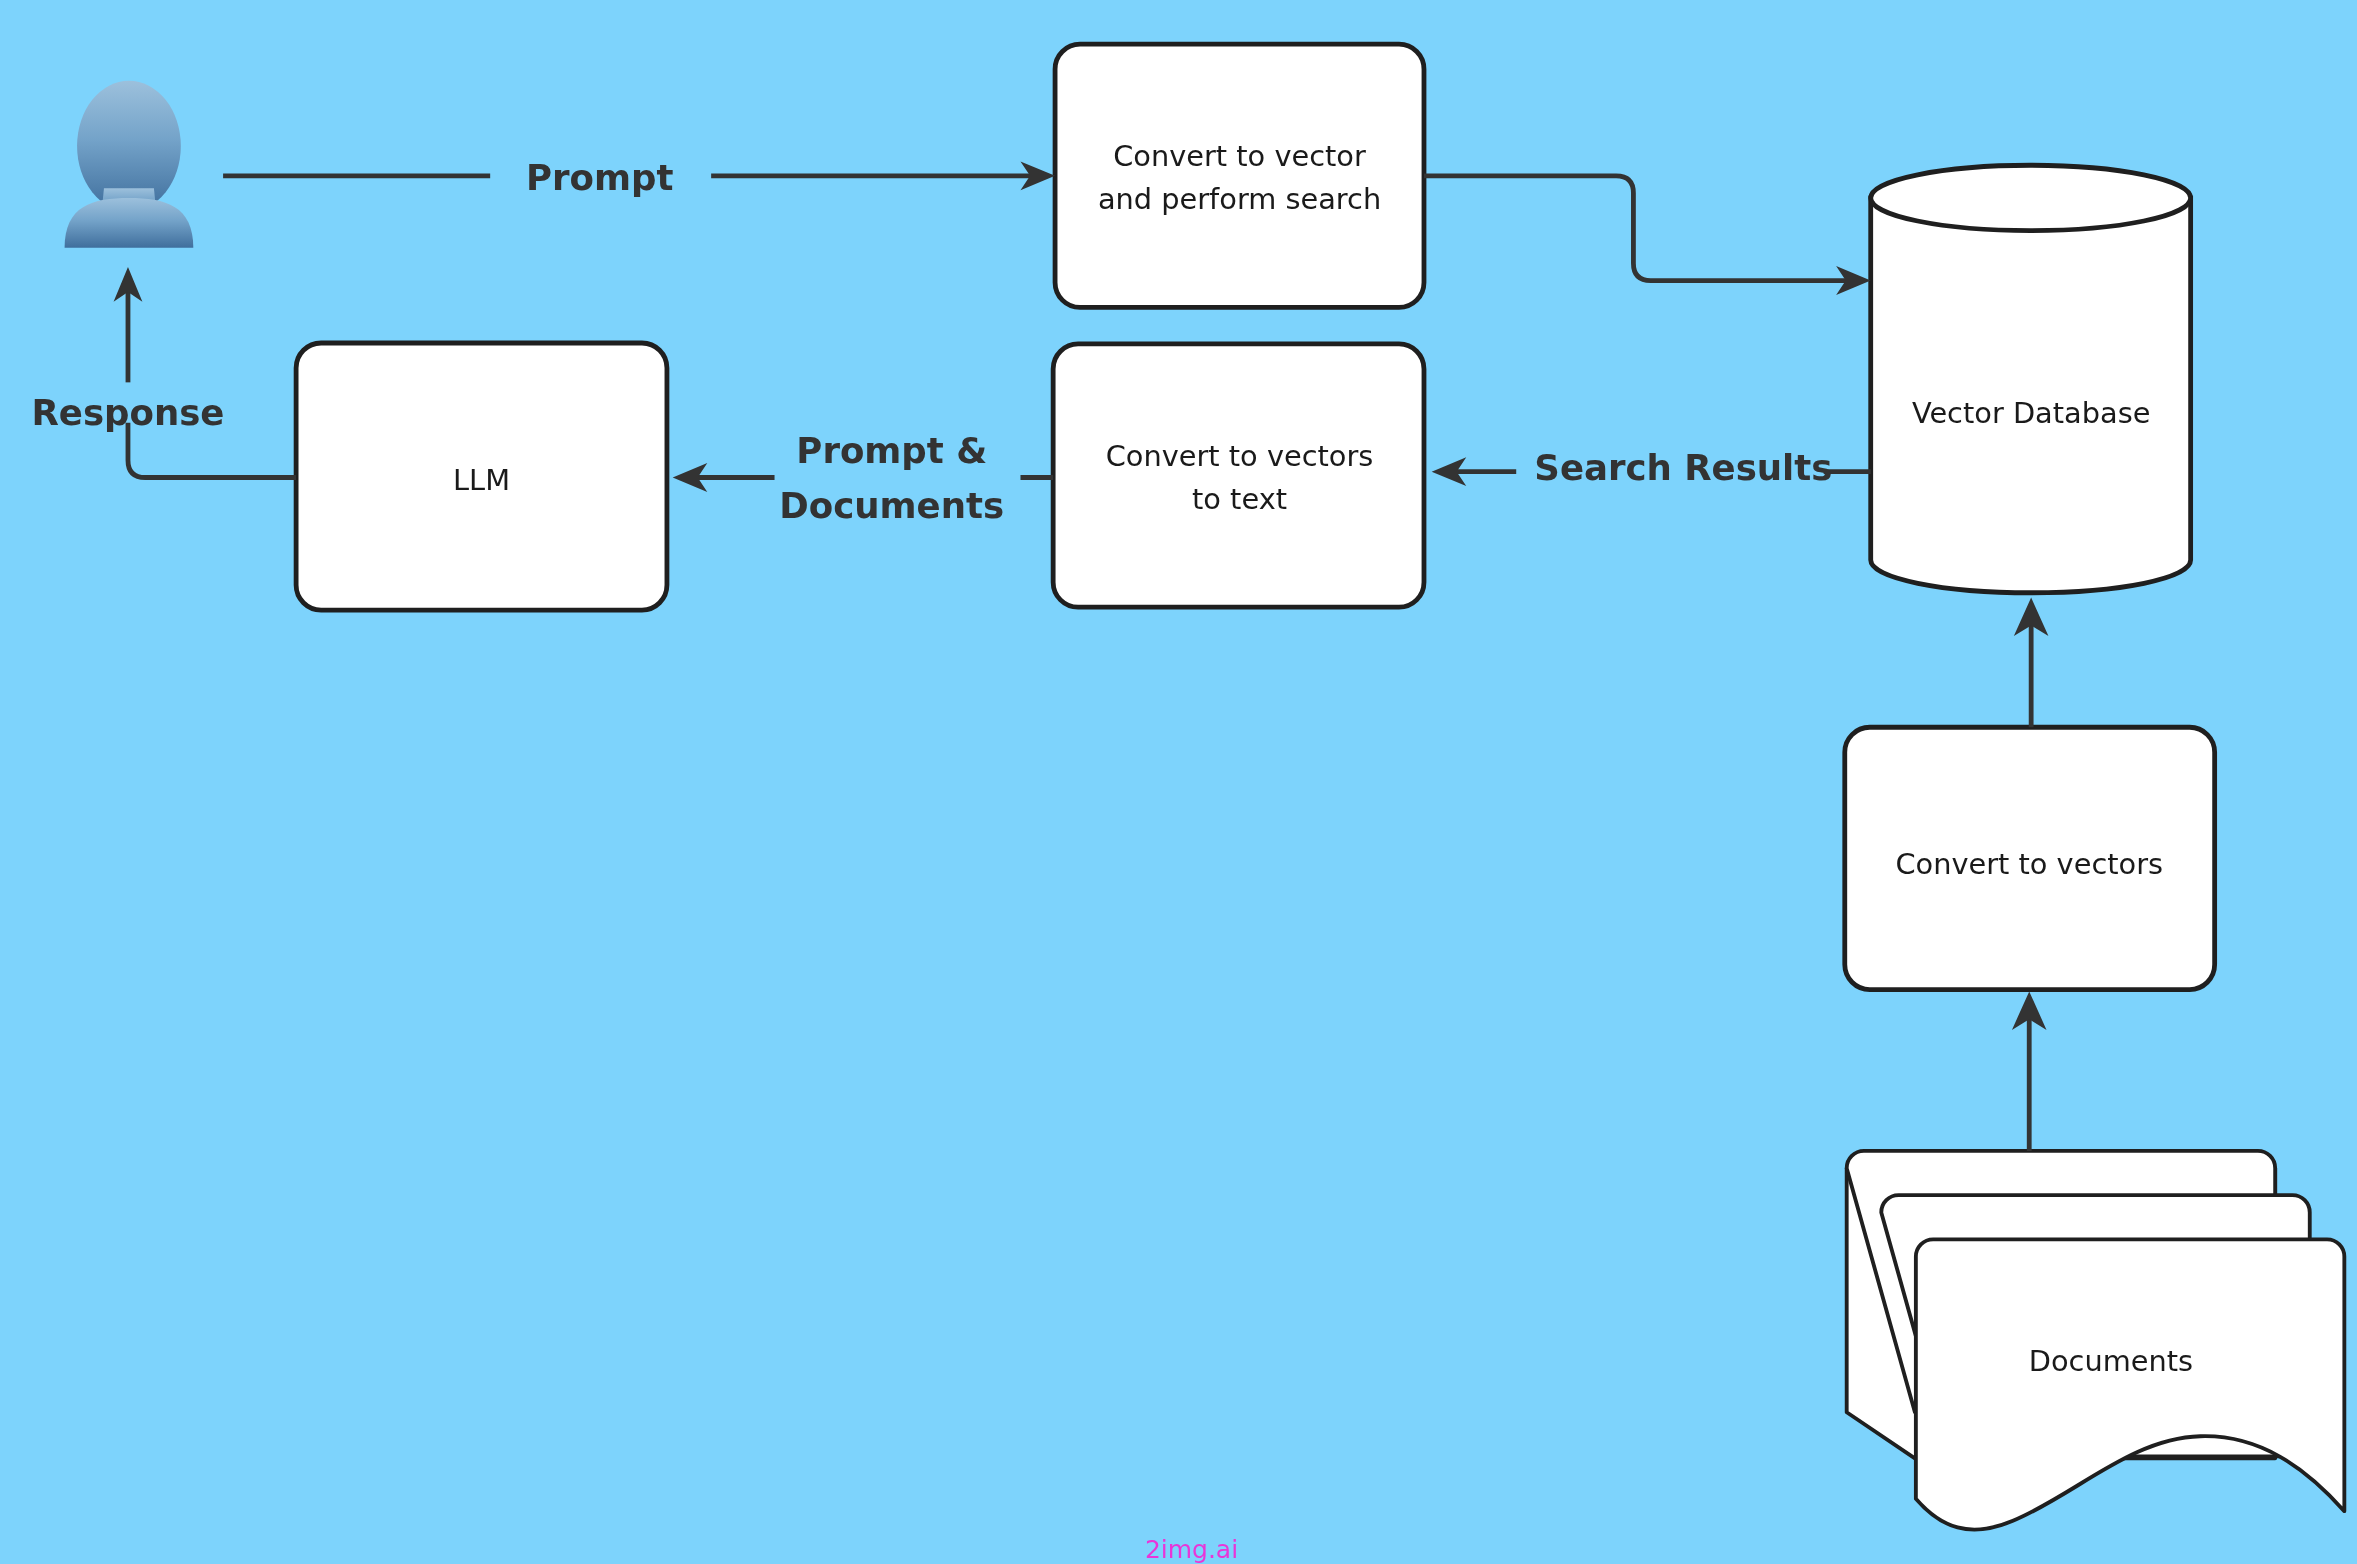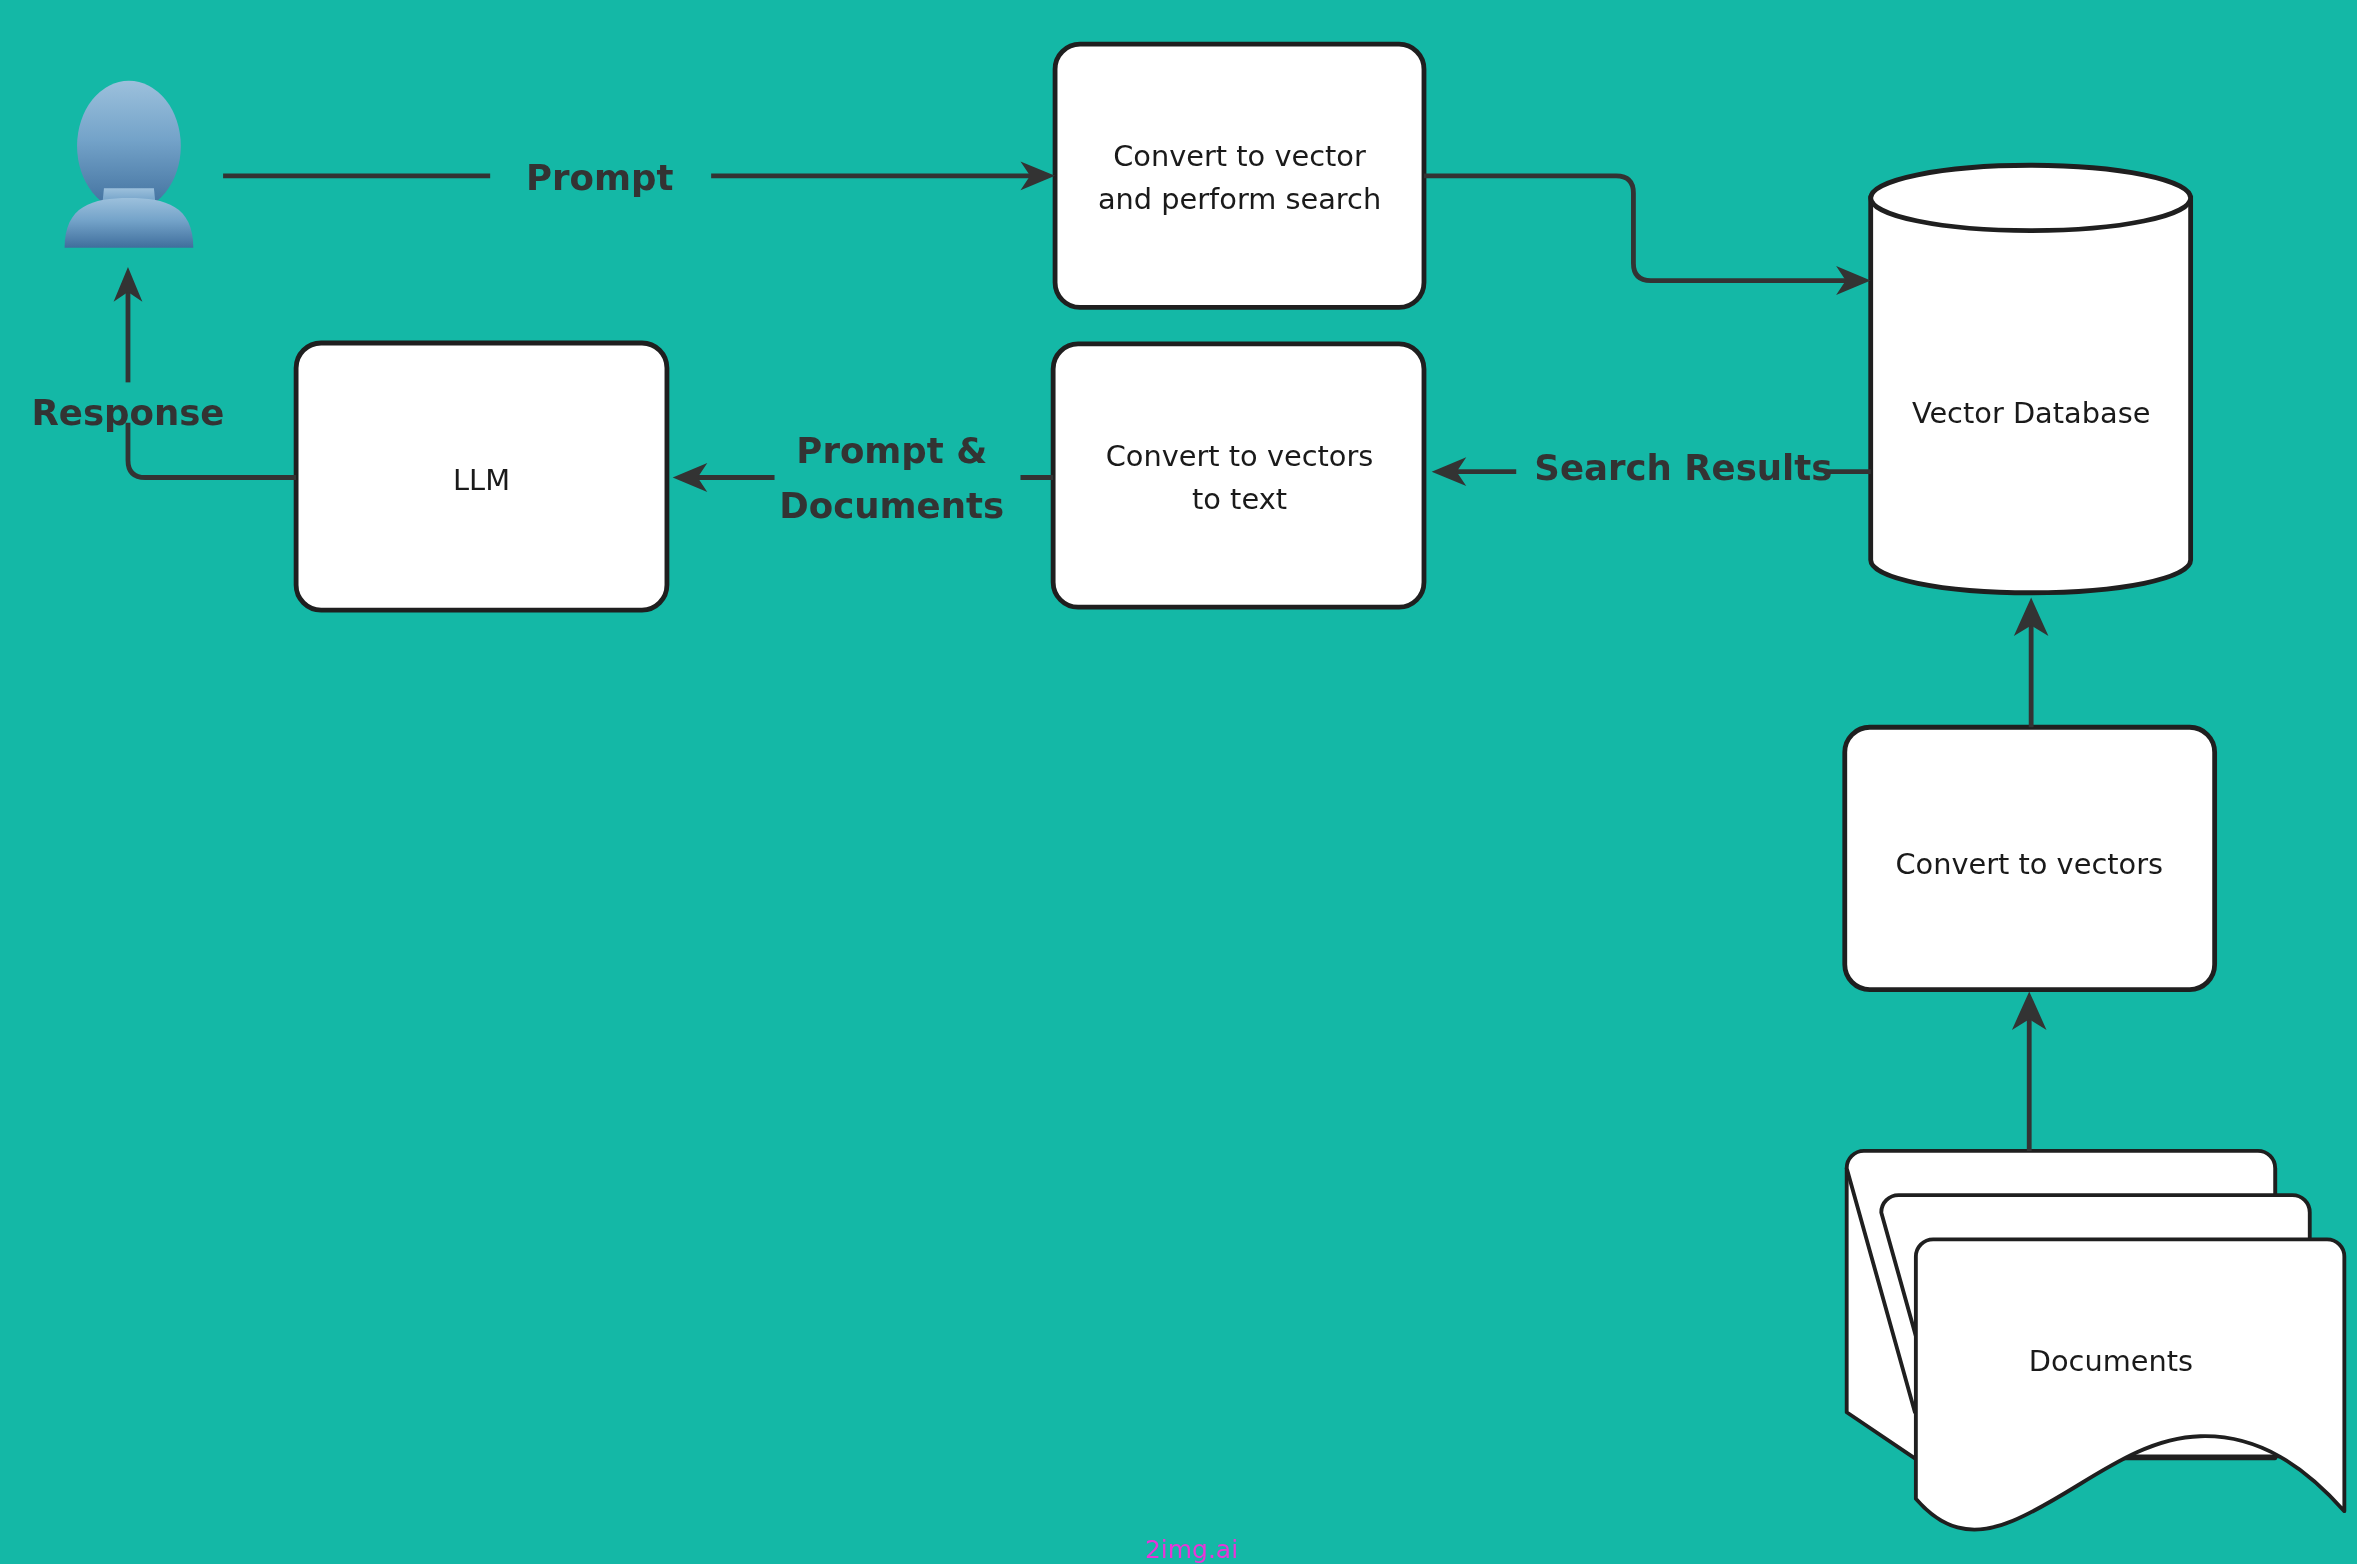--- a/index.html
+++ b/index.html
@@ -10,21 +10,21 @@
   body {
     width: 2358px;
     height: 1565px;
     overflow: hidden;
     font-family: "DejaVu Sans", sans-serif;
   }
   #canvas {
     position: relative;
     width: 2358px;
     height: 1565px;
-    background: #14b8a6;
+    background: #7dd3fc;
   }
   svg.layer {
     position: absolute;
     top: 0;
     left: 0;
     width: 2358px;
     height: 1565px;
   }
   .node-label {
     font-family: "DejaVu Sans", sans-serif;

